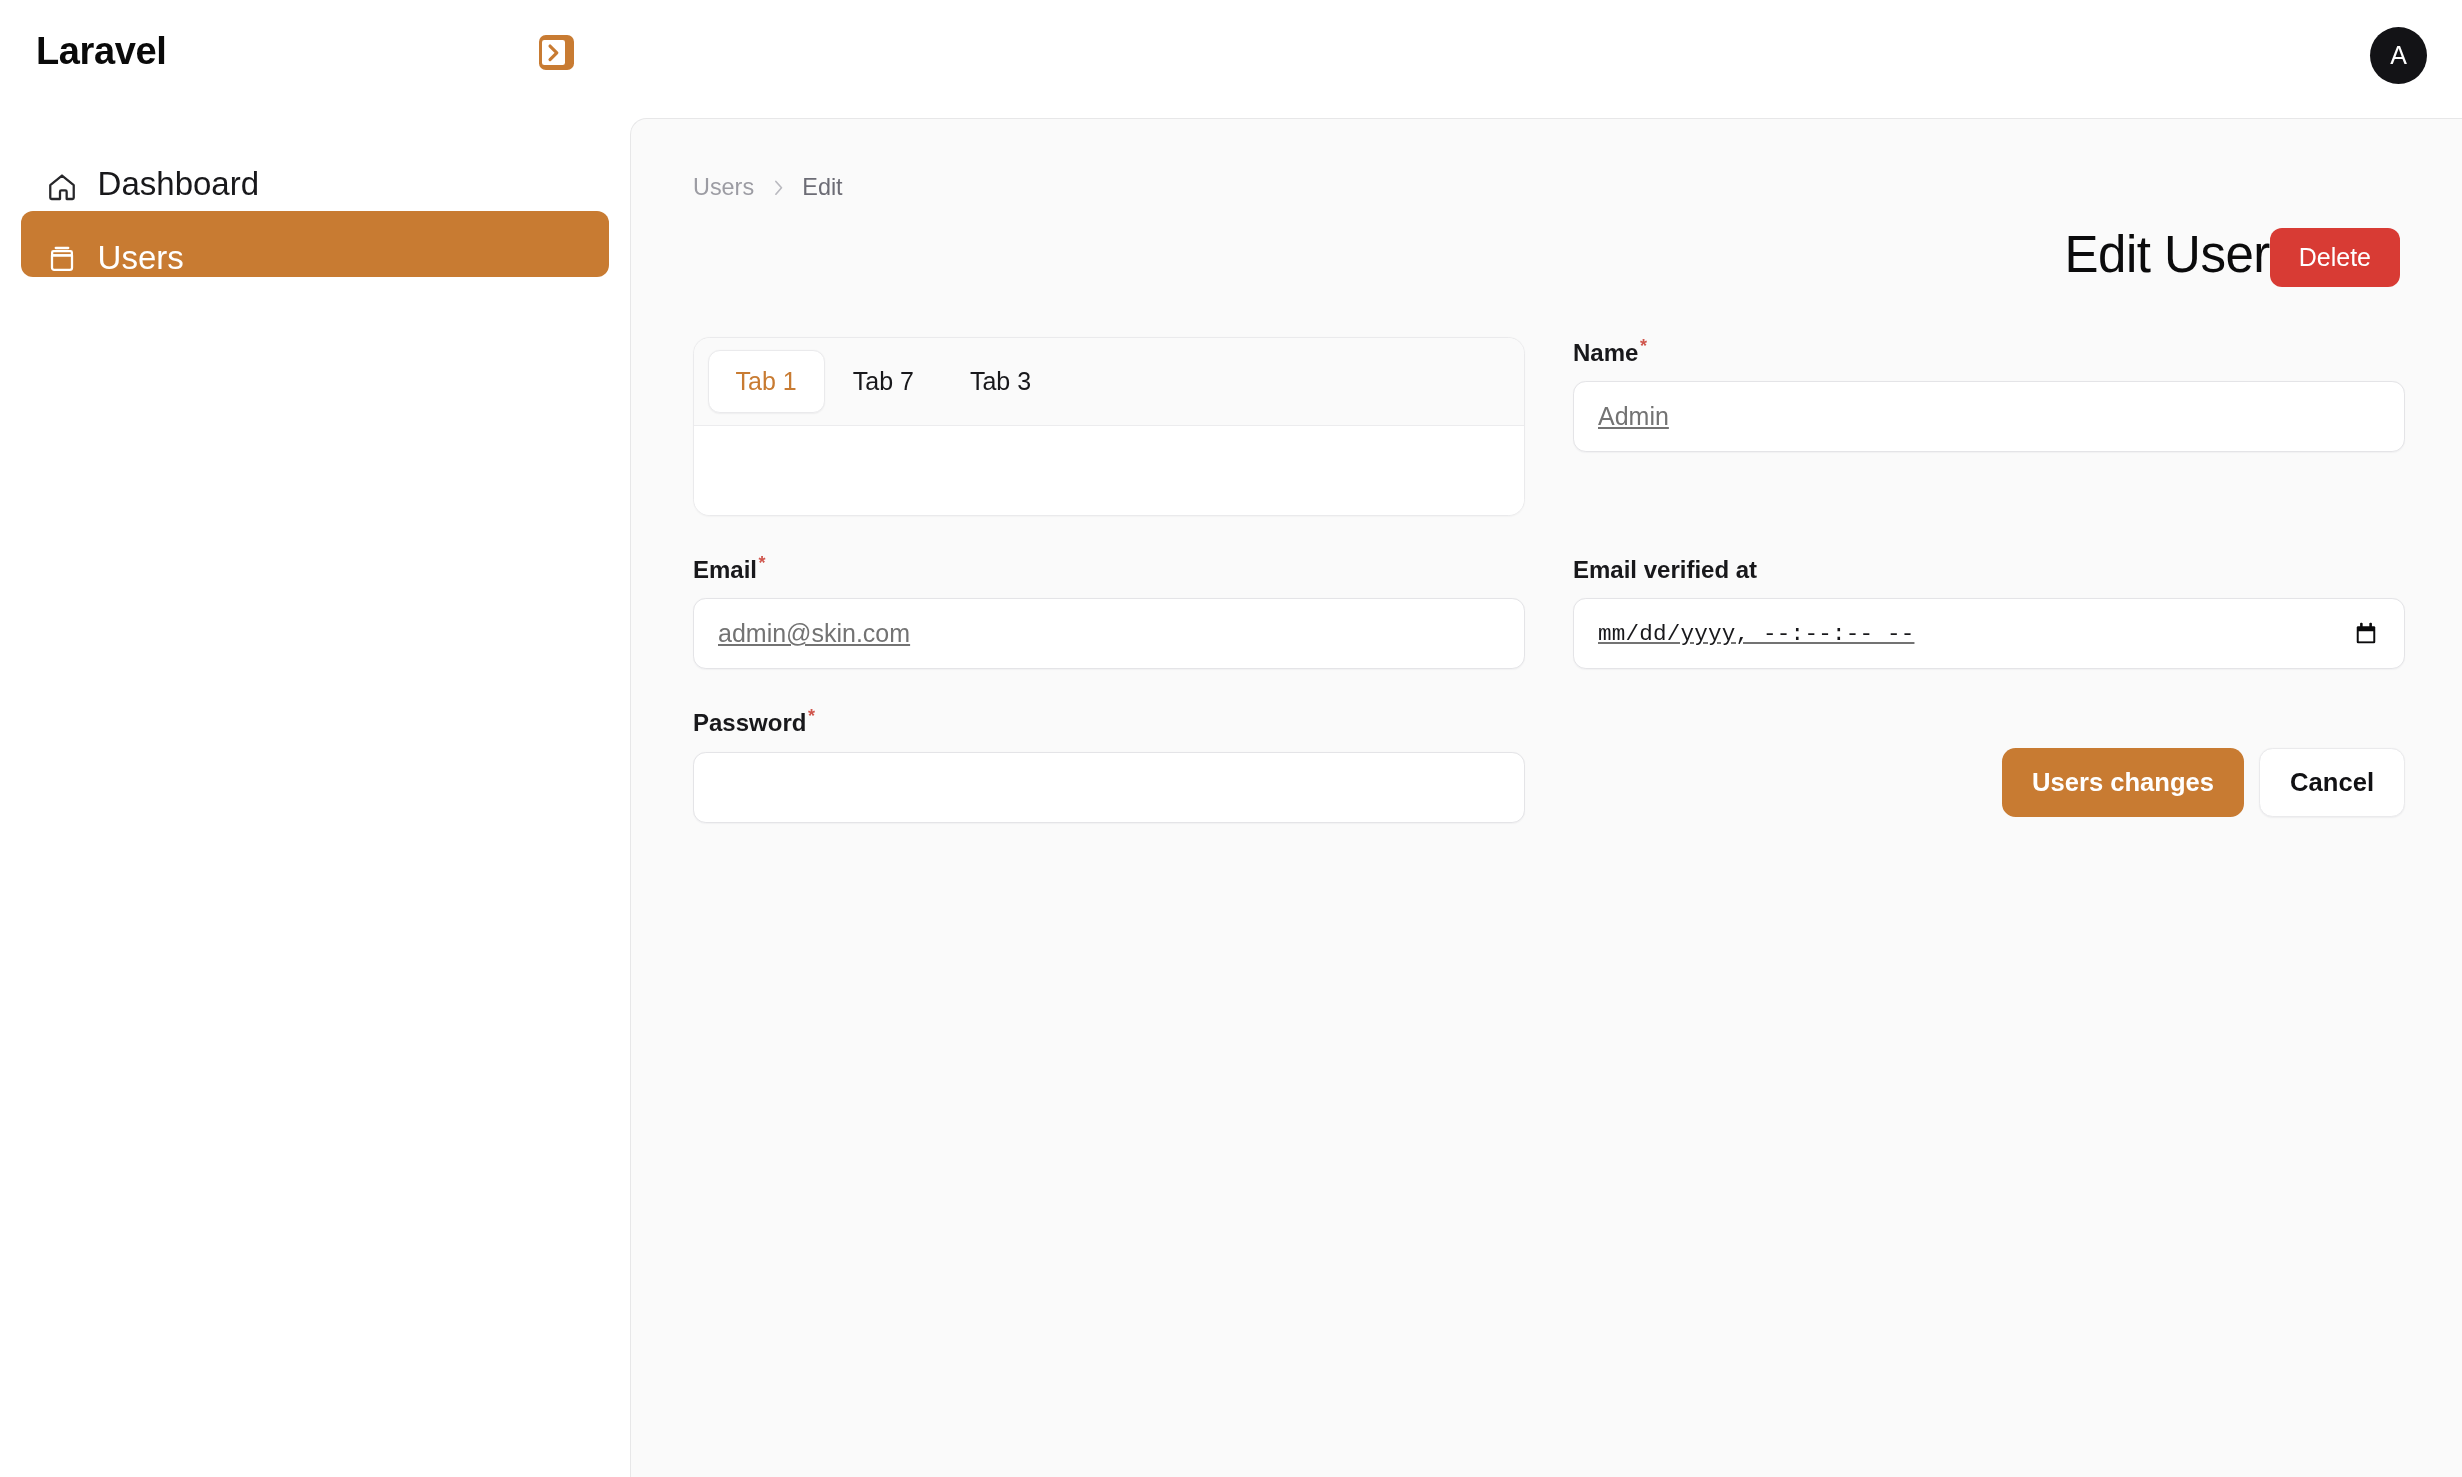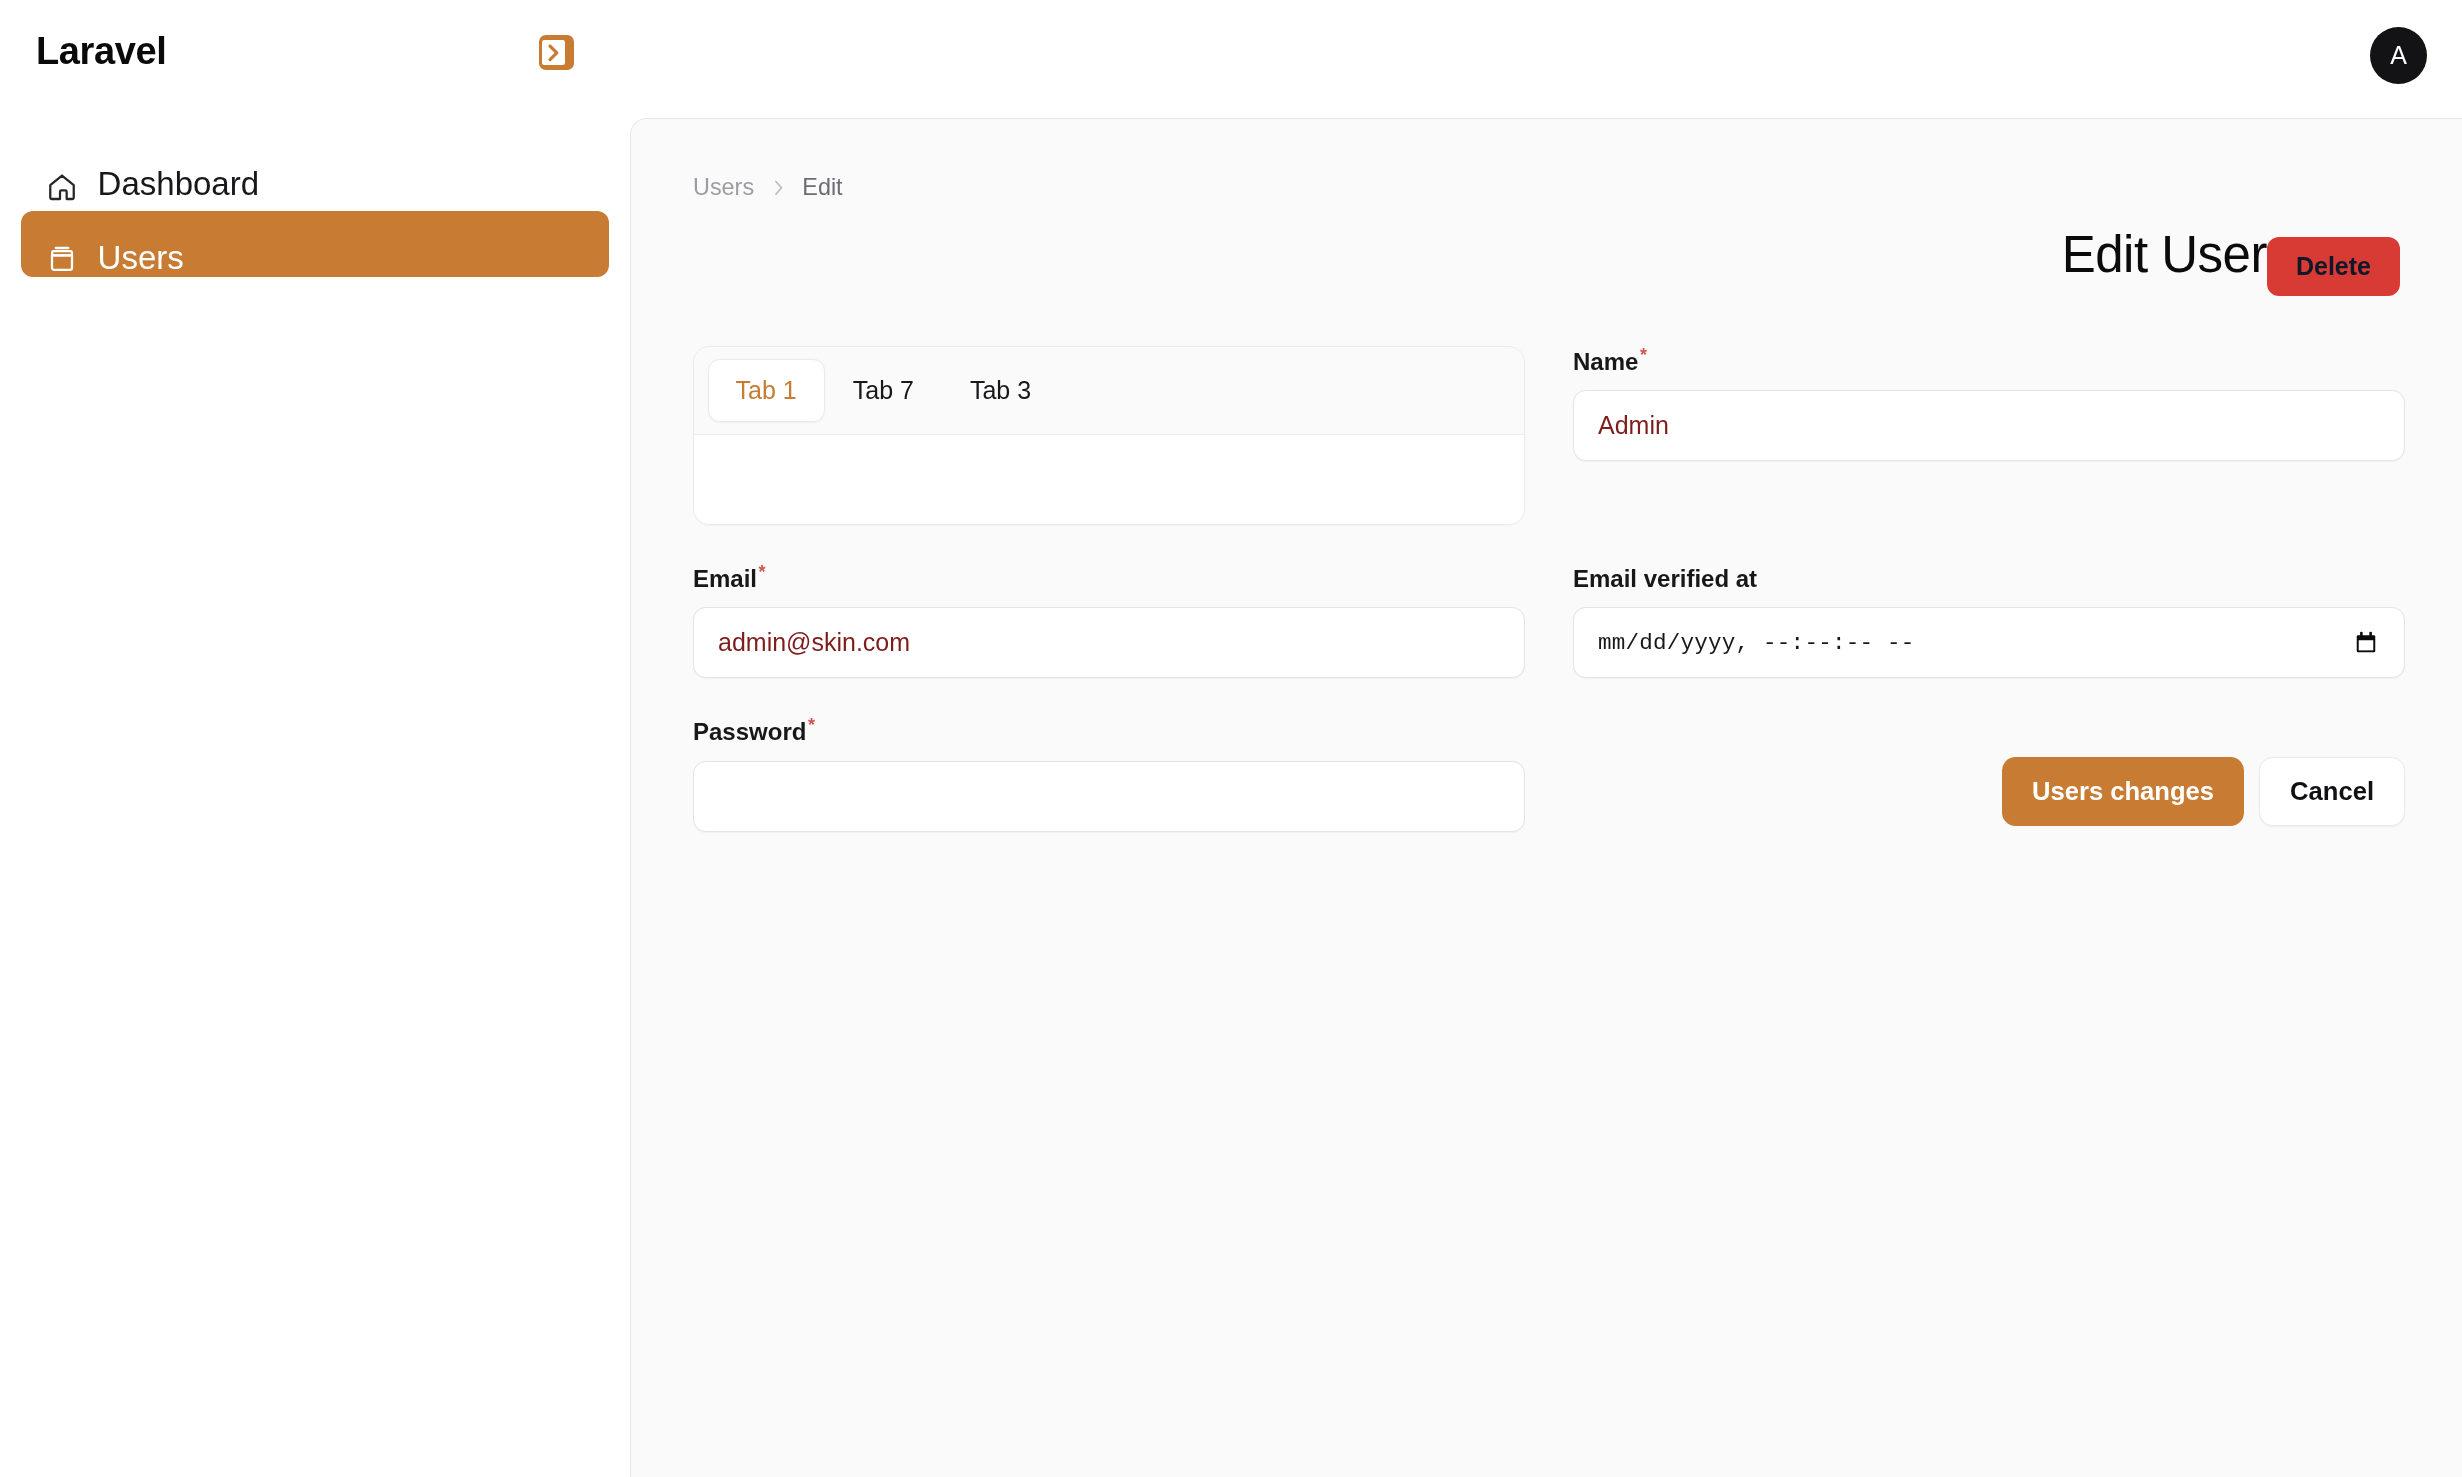--- a/index.html
+++ b/index.html
@@ -150,27 +150,26 @@
     margin-top: 25.6px;
   }
   .page-title {
     font-size: 51px;
     font-weight: 400;
     color: #0b0b0c;
     letter-spacing: -0.5px;
     line-height: 1.05;
   }
   .delete-button {
-    margin-top: 9px;
     background: #d83b34;
-    color: #0f172a;
+    color: #ffffff;
     border: none;
     border-radius: 12px;
     font-size: 25px;
-    font-weight: 700;
+    font-weight: 400;
     font-family: inherit;
     padding: 0 29px;
     height: 59px;
     cursor: pointer;
   }
 
   
   .form-grid {
     margin-top: 50px;
     display: grid;
@@ -199,24 +198,25 @@
   }
 
   .input {
     width: 100%;
     height: 71px;
     border: 1.5px solid #e4e4e7;
     border-radius: 12.8px;
     background: #ffffff;
     font-size: 25px;
     font-family: inherit;
-    color: #7f1d1d;
+    color: #737373;
     padding: 0 24px;
     outline: none;
     box-shadow: 0 0.8px 1.5px rgba(16,24,40,0.04);
+    text-decoration: underline;
   }
   .input::placeholder { color: #18181b; }
   .input.mono {
     font-family: "Liberation Mono", monospace;
     font-size: 22.6px;
     letter-spacing: 0.2px;
   }
 
   .date-wrap { position: relative; }
   .date-wrap .cal-icon {

